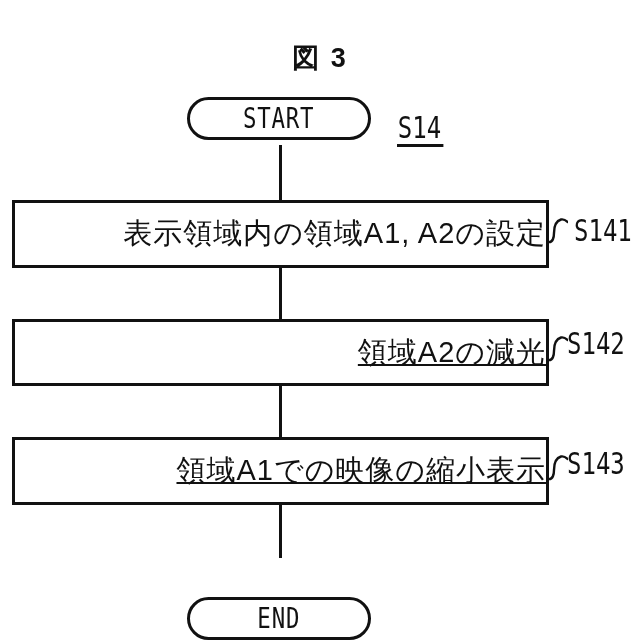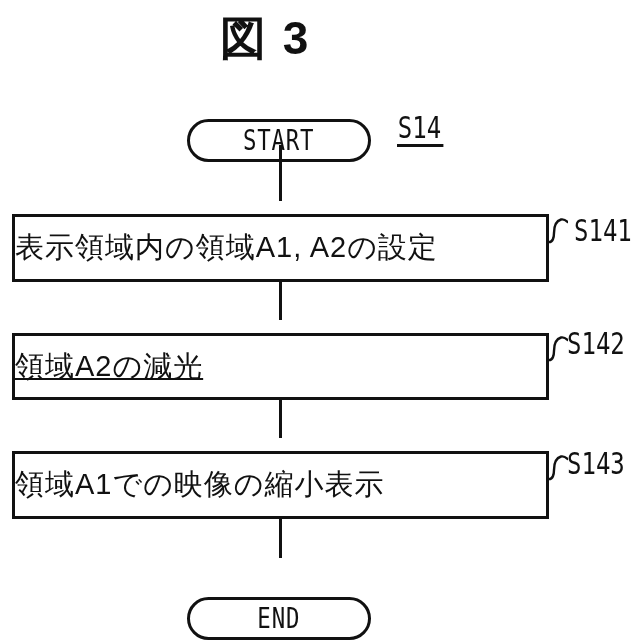--- a/index.html
+++ b/index.html
@@ -1,43 +1,43 @@
 <!DOCTYPE html>
 <html><head>
 <meta charset="utf-8">
 <style>
   html,body{margin:0;padding:0;background:#ffffff;}
   .canvas{
     position:relative;width:640px;height:640px;background:#ffffff;
     font-family:"Liberation Sans",sans-serif;color:#111111;overflow:hidden;
   }
   .fig-title{
-    position:absolute;left:220px;top:16px;width:200px;height:44px;
-    font-size:46px;line-height:44px;font-weight:600;letter-spacing:2px;
+    position:absolute;left:220px;top:36px;width:200px;height:44px;
+    text-align:center;font-size:27px;line-height:44px;font-weight:600;letter-spacing:2px;
   }
   .terminator{
     position:absolute;left:187px;width:184px;height:43px;box-sizing:border-box;
     border:3px solid #111111;border-radius:23px;background:#ffffff;
     display:flex;align-items:center;justify-content:center;
   }
-  .terminator-start{top:119px;}
+  .terminator-start{top:97px;}
   .terminator-end{top:557px;margin-top:40px;}
   .latin{
     font-family:"DejaVu Sans Mono",monospace;font-size:28px;letter-spacing:1px;
     display:inline-block;transform:scaleX(0.8);white-space:nowrap;
   }
   .process{
     position:absolute;left:12px;width:537px;box-sizing:border-box;
     border:3px solid #111111;background:#ffffff;
-    display:flex;align-items:center;justify-content:flex-start;
-    font-size:29px;letter-spacing:1px;font-weight:500;white-space:nowrap;margin-top:14px;
+    display:flex;align-items:center;justify-content:flex-end;
+    font-size:29px;letter-spacing:1px;font-weight:500;white-space:nowrap;
   }
   .process-1{top:200px;height:68px;}
   .process-2{top:319px;height:67px;text-decoration:underline;}
-  .process-3{top:437px;height:68px;}
+  .process-3{top:437px;height:68px;text-decoration:underline;}
   .connector{position:absolute;left:279px;width:3px;background:#111111;}
   .conn-1{top:145px;height:56px;}
   .conn-2{top:267px;height:53px;}
   .conn-3{top:385px;height:53px;}
   .conn-4{top:504px;height:54px;}
   .ref{
     position:absolute;font-family:"DejaVu Sans Mono",monospace;font-size:30px;
     line-height:28px;display:inline-block;transform:scaleX(0.8);
     transform-origin:left center;white-space:nowrap;color:#111111;
   }

